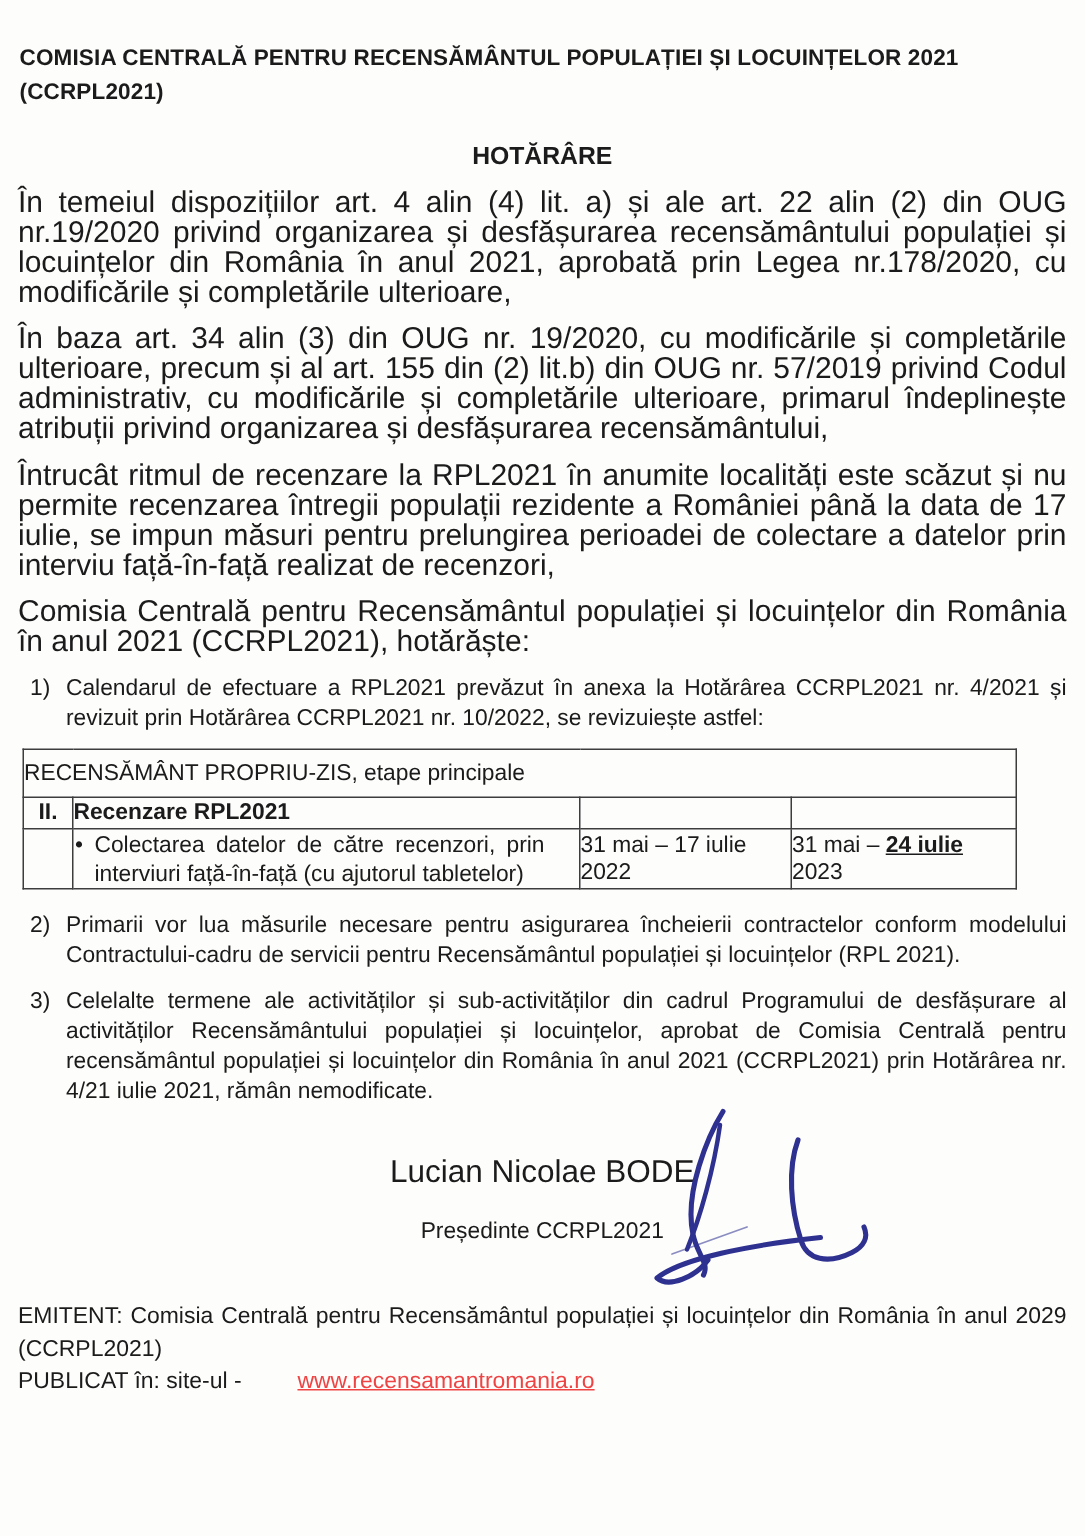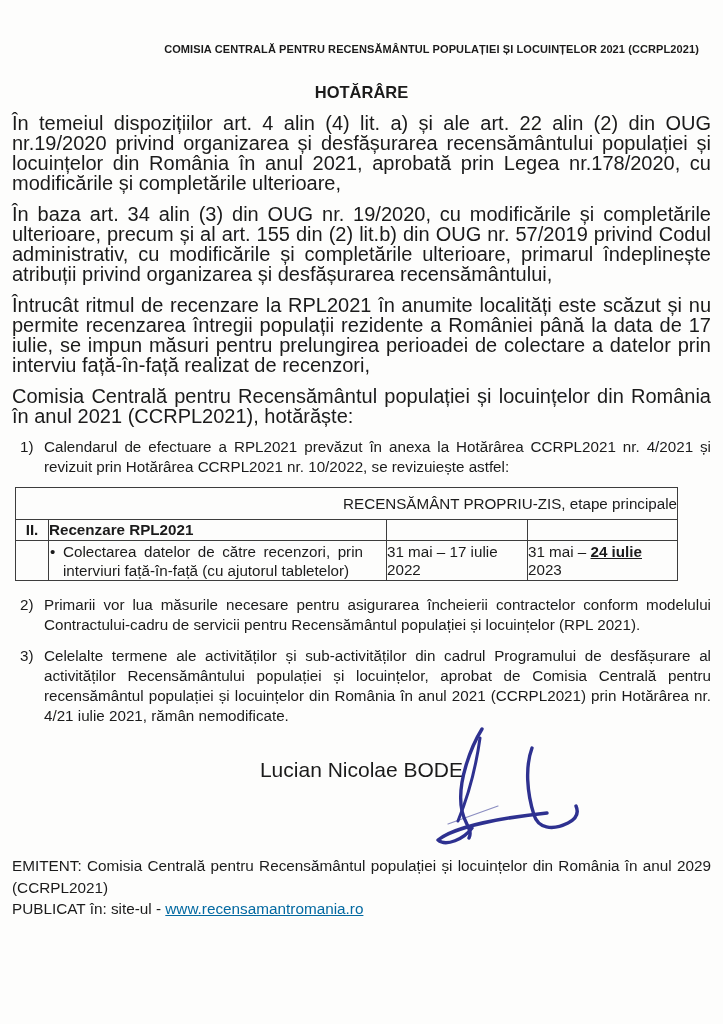--- a/index.html
+++ b/index.html
@@ -10,22 +10,22 @@
     font-family: "Liberation Sans", sans-serif;
     color: #1b1b1b;
     overflow: hidden;
   }
   .page {
     width: 723px; height: 1024px;
     padding: 26px 12px 0 12px;
     position: relative;
   }
   .doc-title {
-    font-size: 11px; font-weight: 700; text-align: right;
-    line-height: 23px; margin: 12px; letter-spacing: 0.1px;
+    font-size: 15px; font-weight: 700; text-align: left;
+    line-height: 23px; margin: 1px; letter-spacing: 0.1px;
   }
   .doc-heading {
     font-size: 16.5px; font-weight: 700; text-align: center;
     margin: 21px 0 0 0; line-height: 20px;
   }
   p.body-par {
     font-size: 20px; line-height: 20px; text-align: justify;
     margin: 11px 0 0 0;
   }
   .list-item {
@@ -36,38 +36,38 @@
   .list-item .itext { flex: 1; text-align: justify; }
   table.cal-table {
     border-collapse: collapse; table-layout: fixed;
     width: 662px; margin: 10px 0 14px 3px;
     font-size: 15.2px;
   }
   table.cal-table td { border: 1px solid #3d3d3d; padding: 0; vertical-align: top; }
   tr.hdr-row td { background: #f1f1ee; height: 88px; padding-top: 9px; line-height: 21px; }
   td.hdr-activity { padding-left: 12px; }
   td.hdr-center { text-align: center; white-space: pre-line; }
-  tr.section-row td { height: 32px; text-align: right; vertical-align: middle; line-height: 17px; }
+  tr.section-row td { height: 32px; text-align: left; vertical-align: middle; line-height: 17px; }
   tr.group-row td { height: 21px; vertical-align: middle; font-weight: 700; line-height: 16px; }
   td.num-cell { text-align: center; }
   td.group-label { padding-left: 12px; margin-left: 20px; }
   tr.detail-row td { height: 40px; vertical-align: middle; }
   td.bullet-cell { padding: 2px 6px 2px 7px; line-height: 19px; }
   td.bullet-cell .bullet { display: inline-block; width: 14px; padding-left: 1px; }
   td.bullet-cell .btext { display: inline-block; width: 300px; vertical-align: top; text-align: justify; }
   td.date-cell { line-height: 18px; }
   .bold-underline { font-weight: 700; text-decoration: underline; }
   .signature-block { position: relative; height: 123px; margin-top: 6px; }
   .sig-name { text-align: center; font-size: 21px; padding-top: 26px; margin: 0; }
   .sig-role { text-align: center; font-size: 15.2px; margin: 18px 0 0 0; }
   .sig-svg { position: absolute; left: 408px; top: -9px; }
   .footer { margin-top: 0; }
   .footer p { font-size: 15.3px; line-height: 21.5px; margin: 0; text-align: justify; }
   .footer .pub-line { text-align: left; }
-  a.doc-link { color: #0369a1; text-decoration: underline; cursor: pointer; }
+  a.doc-link { color: #ef4444; text-decoration: underline; cursor: pointer; margin-left: 33px; }
 </style>
 </head>
 <body>
 
 <div class="page">
 
   <h1 class="doc-title">COMISIA CENTRALĂ PENTRU RECENSĂMÂNTUL POPULAȚIEI ȘI LOCUINȚELOR 2021 (CCRPL2021)</h1>
   <h2 class="doc-heading">HOTĂRÂRE</h2>
 
   <p class="body-par">În temeiul dispozițiilor art. 4 alin (4) lit. a) și ale art. 22 alin (2) din OUG nr.19/2020 privind organizarea și desfășurarea recensământului populației și locuințelor din România în anul 2021, aprobată prin Legea nr.178/2020, cu modificările și completările ulterioare,</p>
@@ -112,20 +112,21 @@
     <span class="marker">2)</span>
     <span class="itext">Primarii vor lua măsurile necesare pentru asigurarea încheierii contractelor conform modelului Contractului-cadru de servicii pentru Recensământul populației și locuințelor (RPL 2021).</span>
   </div>
   <div class="list-item">
     <span class="marker">3)</span>
     <span class="itext">Celelalte termene ale activităților și sub-activităților din cadrul Programului de desfășurare al activităților Recensământului populației și locuințelor, aprobat de Comisia Centrală pentru recensământul populației și locuințelor din România în anul 2021 (CCRPL2021) prin Hotărârea nr. 4/21 iulie 2021, rămân nemodificate.</span>
   </div>
 
   <div class="signature-block">
     <p class="sig-name">Lucian Nicolae BODE</p>
+    <p class="sig-role">Președinte CCRPL2021</p>
     <svg class="sig-svg" width="190" height="132" viewBox="0 0 190 132">
       <g fill="none" stroke-linecap="round" stroke-linejoin="round" stroke="#2e3190">
         <path stroke-width="3.4" d="M62,6 C52,22 36,60 42,88 C45,102 53,107 49,115"></path>
         <path stroke-width="3.0" d="M38,98 C47,76 56,44 60,15"></path>
         <path stroke-width="3.4" d="M52,105 C44,116 26,124 18,117 C34,104 80,95 127,90"></path>
         <path stroke-width="1.2" opacity="0.55" d="M28,101 L78,83"></path>
         <path stroke-width="3.4" d="M112,25 C105,44 107,70 114,92 C118,105 132,108 148,100 C156,96 159,90 156,83"></path>
       </g>
     </svg>
   </div>

